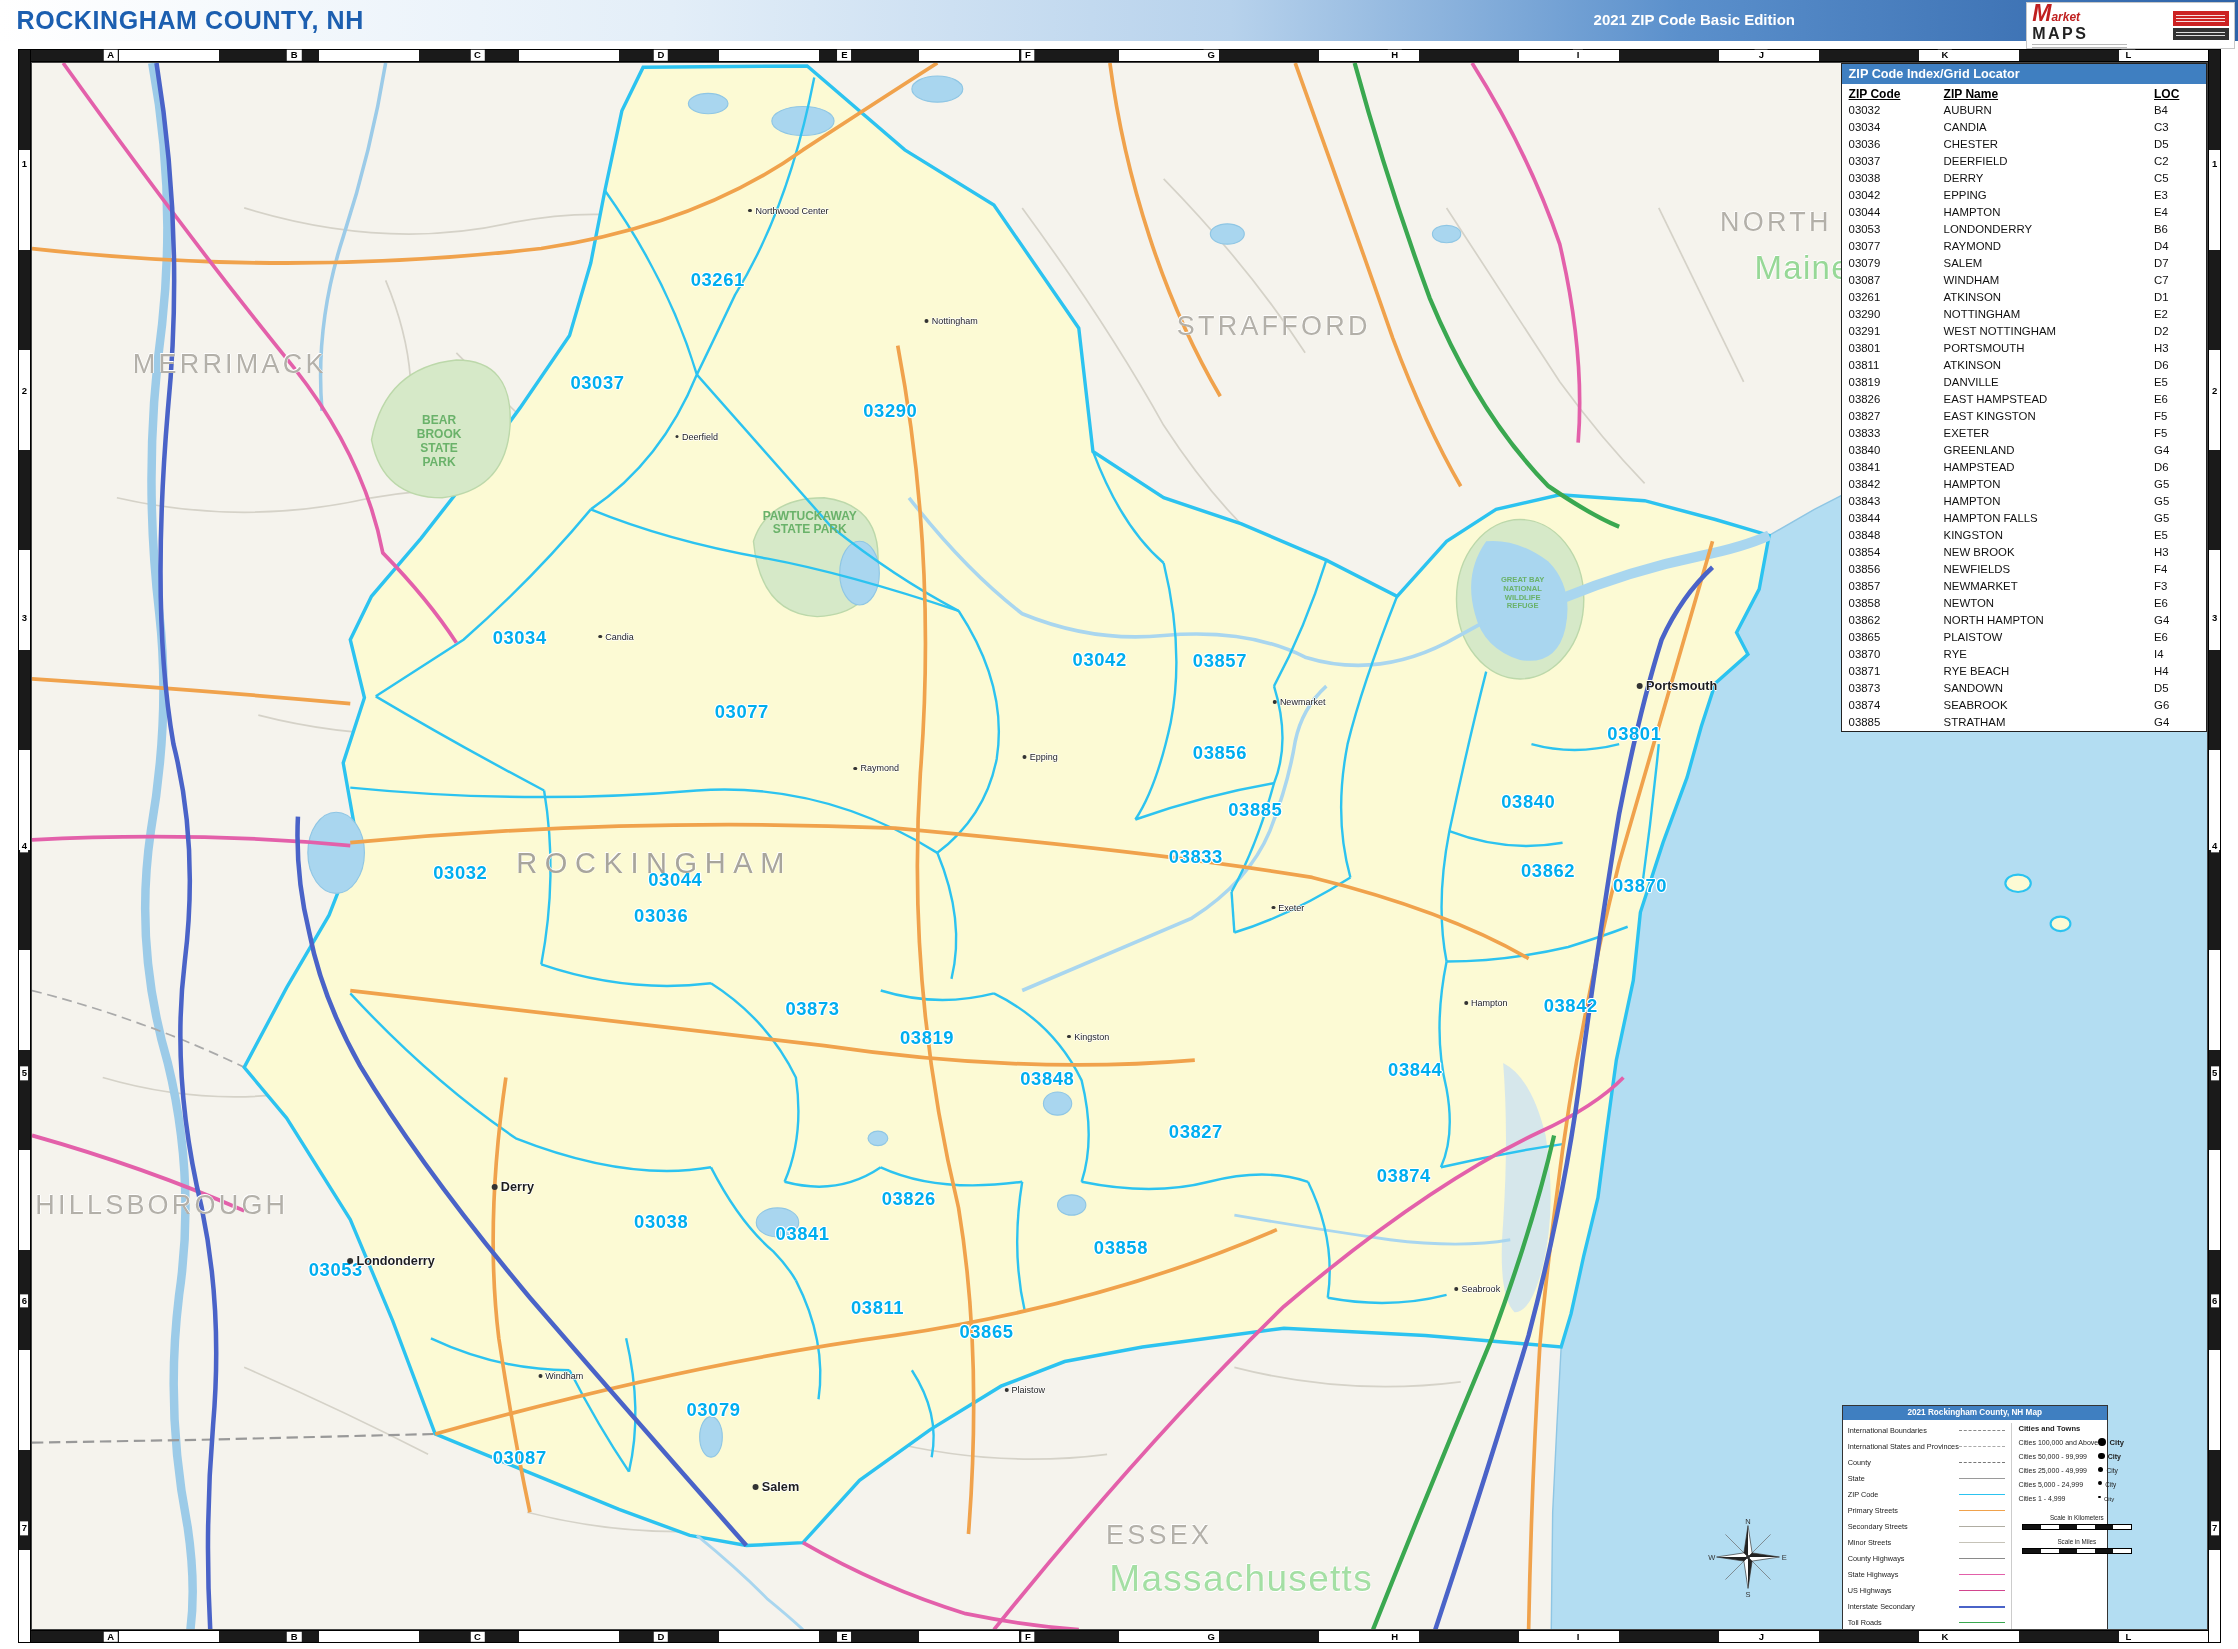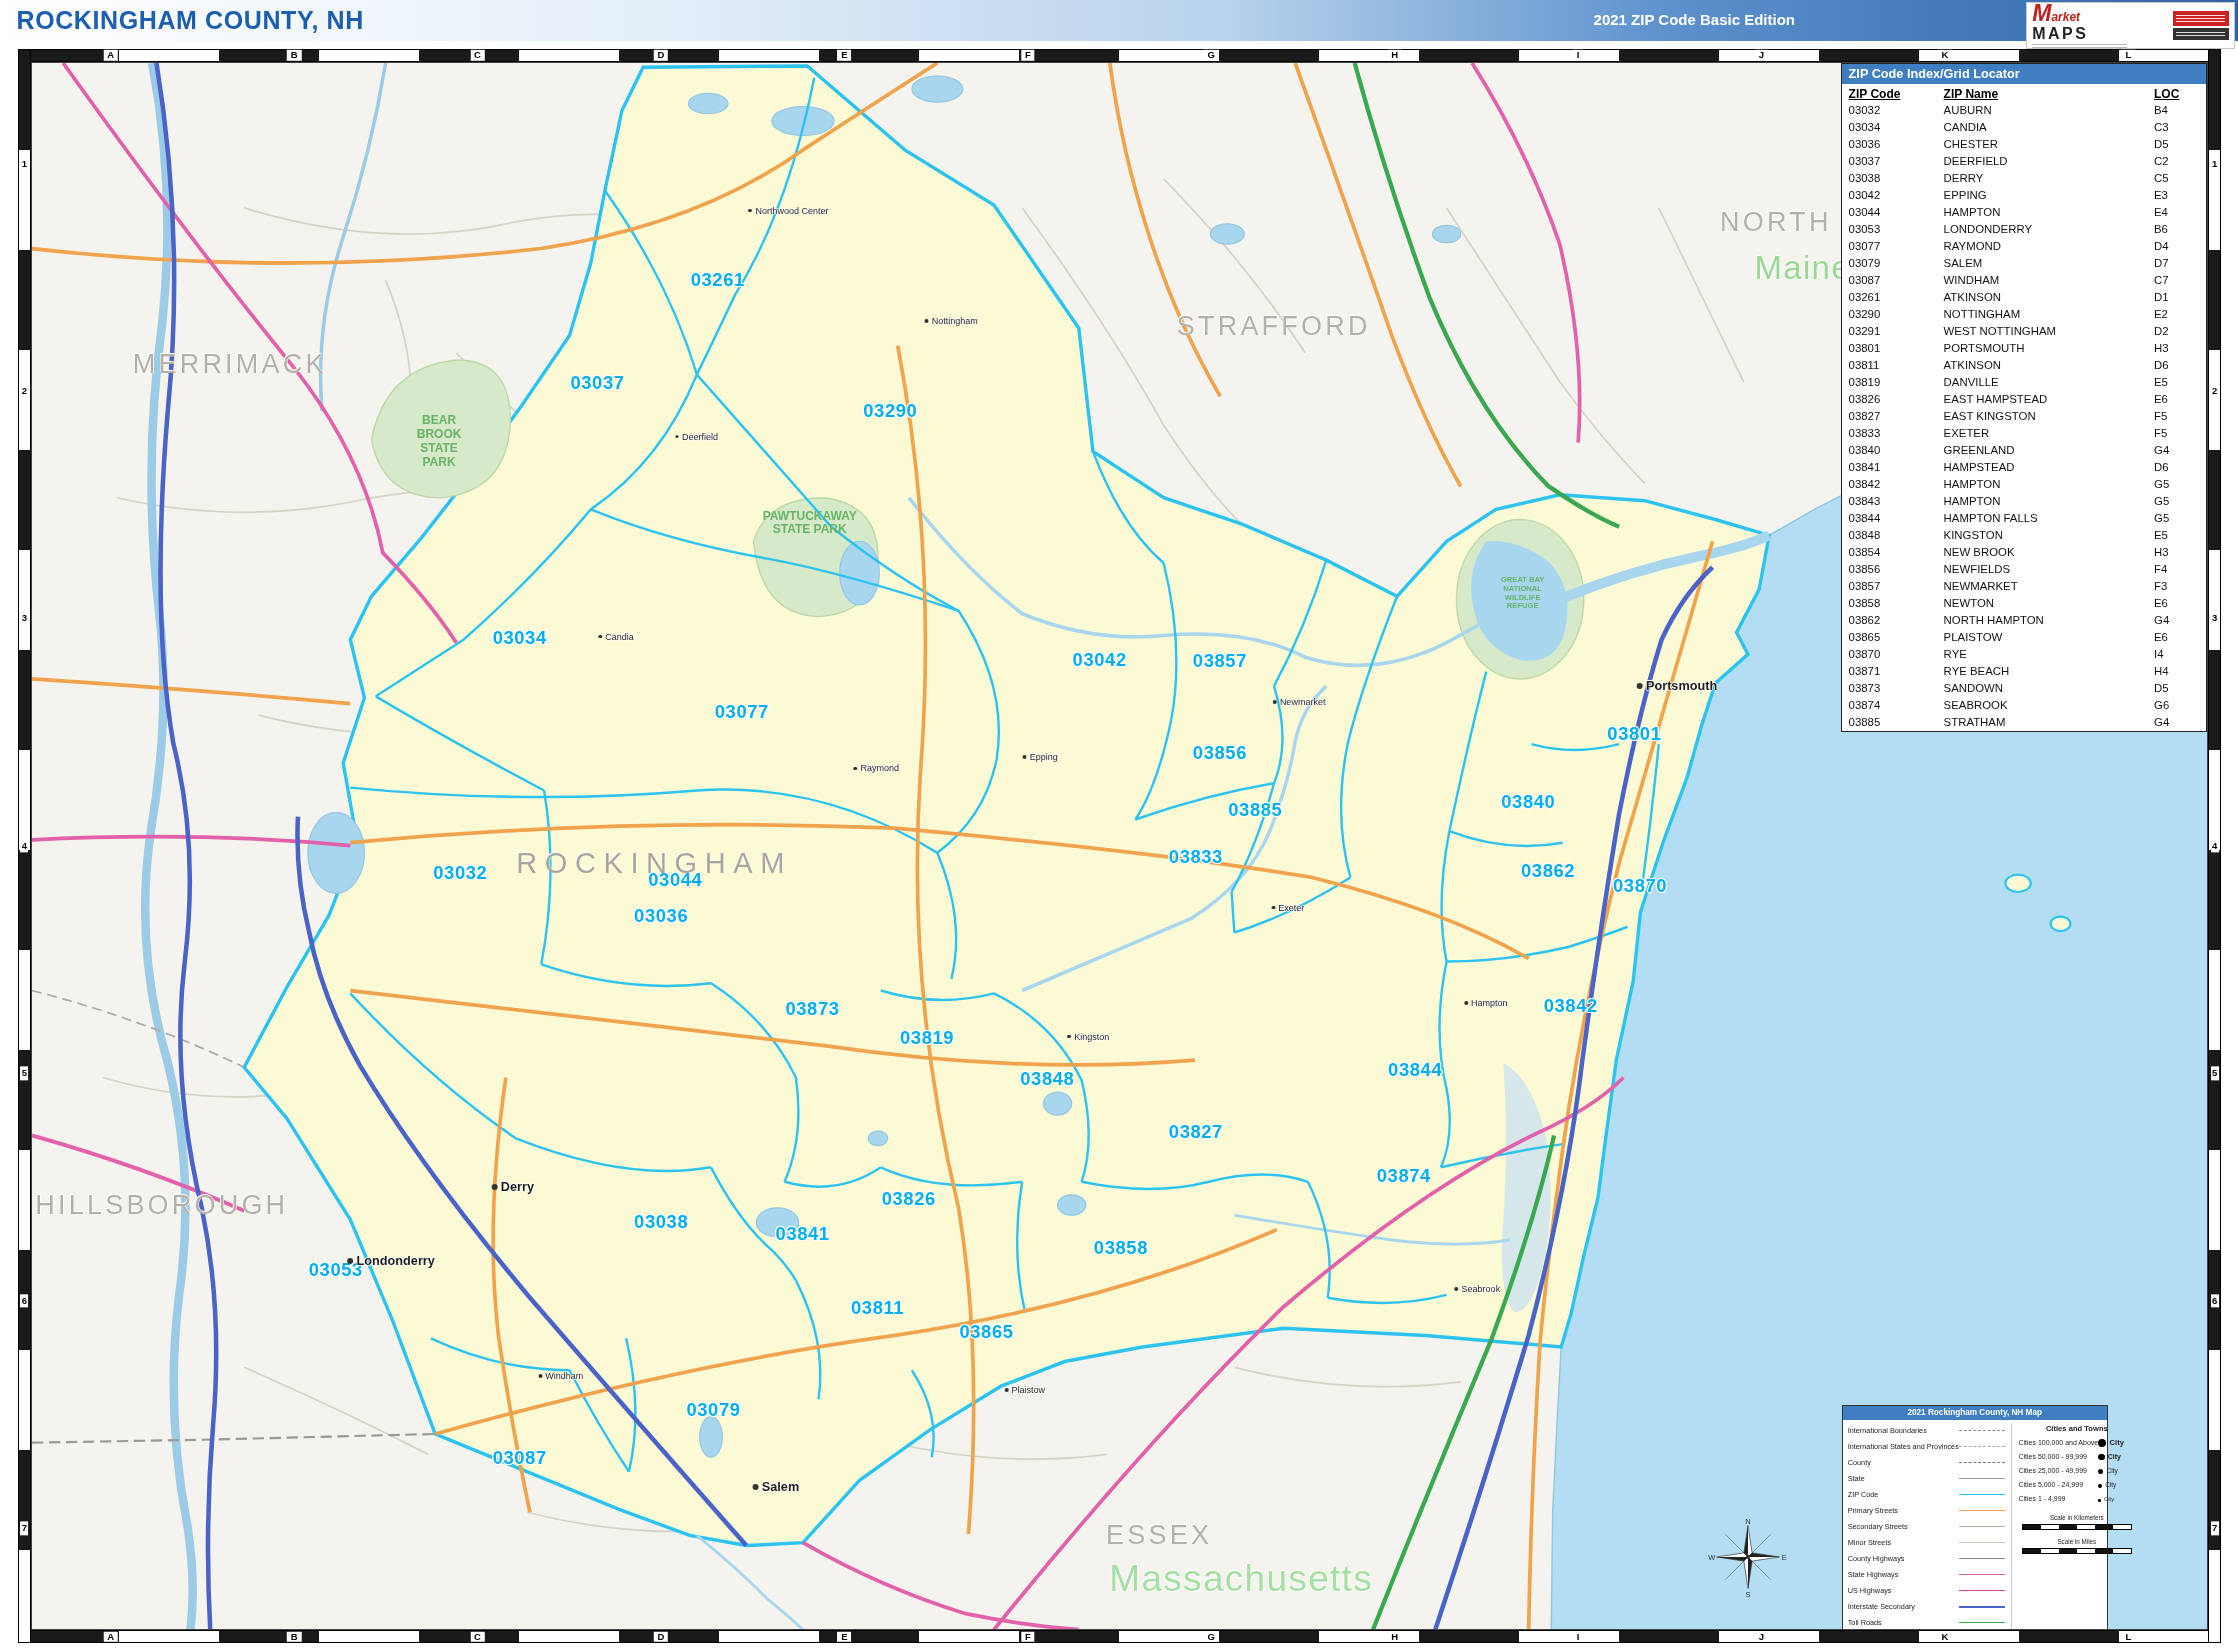--- a/index.html
+++ b/index.html
@@ -84,23 +84,23 @@
   .ls-state{border-top:1.3px solid #9a9a9a;}
   .ls-zip{border-top:1.9px solid var(--zip-boundary,#2cc3f0);}
   .ls-primary{border-top:1.9px solid var(--primary-road,#f0a24c);}
   .ls-secondary{border-top:1.3px solid #b0ada2;}
   .ls-minor{border-top:0.6px solid #c6c3b8;}
   .ls-countyhwy{border-top:1.3px solid #8a8a8a;}
   .ls-statehwy{border-top:1.9px solid var(--state-highway,#e360aa);}
   .ls-ushwy{border-top:1.9px solid #d2458e;}
   .ls-interstate{border-top:2.5px solid var(--interstate,#4a63c8);}
   .ls-toll{border-top:1.9px solid var(--toll-road,#3aa850);}
-  .legend-cities-header{font-size:7.6px;font-weight:bold;color:#222;margin:1.3px 0 2.5px;text-align:center;}
+  .legend-cities-header{font-size:7.6px;font-weight:bold;color:#222;margin:1.3px 0 2.5px;}
   .city-row{display:flex;align-items:center;justify-content:space-between;height:14px;font-size:7px;color:#222;}
-  .city-sample{display:flex;align-items:flex-end;gap:3.2px;width:37px;flex:none;}
+  .city-sample{display:flex;align-items:flex-start;gap:3.2px;width:37px;flex:none;}
   .cdot{background:#000;border-radius:50%;display:block;flex:none;}
   .cdot-xl{width:8.2px;height:8.2px;}
   .cdot-lg{width:6.3px;height:6.3px;}
   .cdot-md{width:5px;height:5px;}
   .cdot-sm{width:3.8px;height:3.8px;}
   .cdot-xs{width:2.5px;height:2.5px;}
   .cs-xl .cname,.cs-lg .cname{font-weight:bold;}
   .cs-xl .cname{font-size:7.6px;} .cs-lg .cname{font-size:7px;} .cs-md .cname{font-size:6.7px;}
   .cs-sm .cname{font-size:6.3px;} .cs-xs .cname{font-size:6px;}
   .scalebar{margin-top:5px;text-align:center;}

